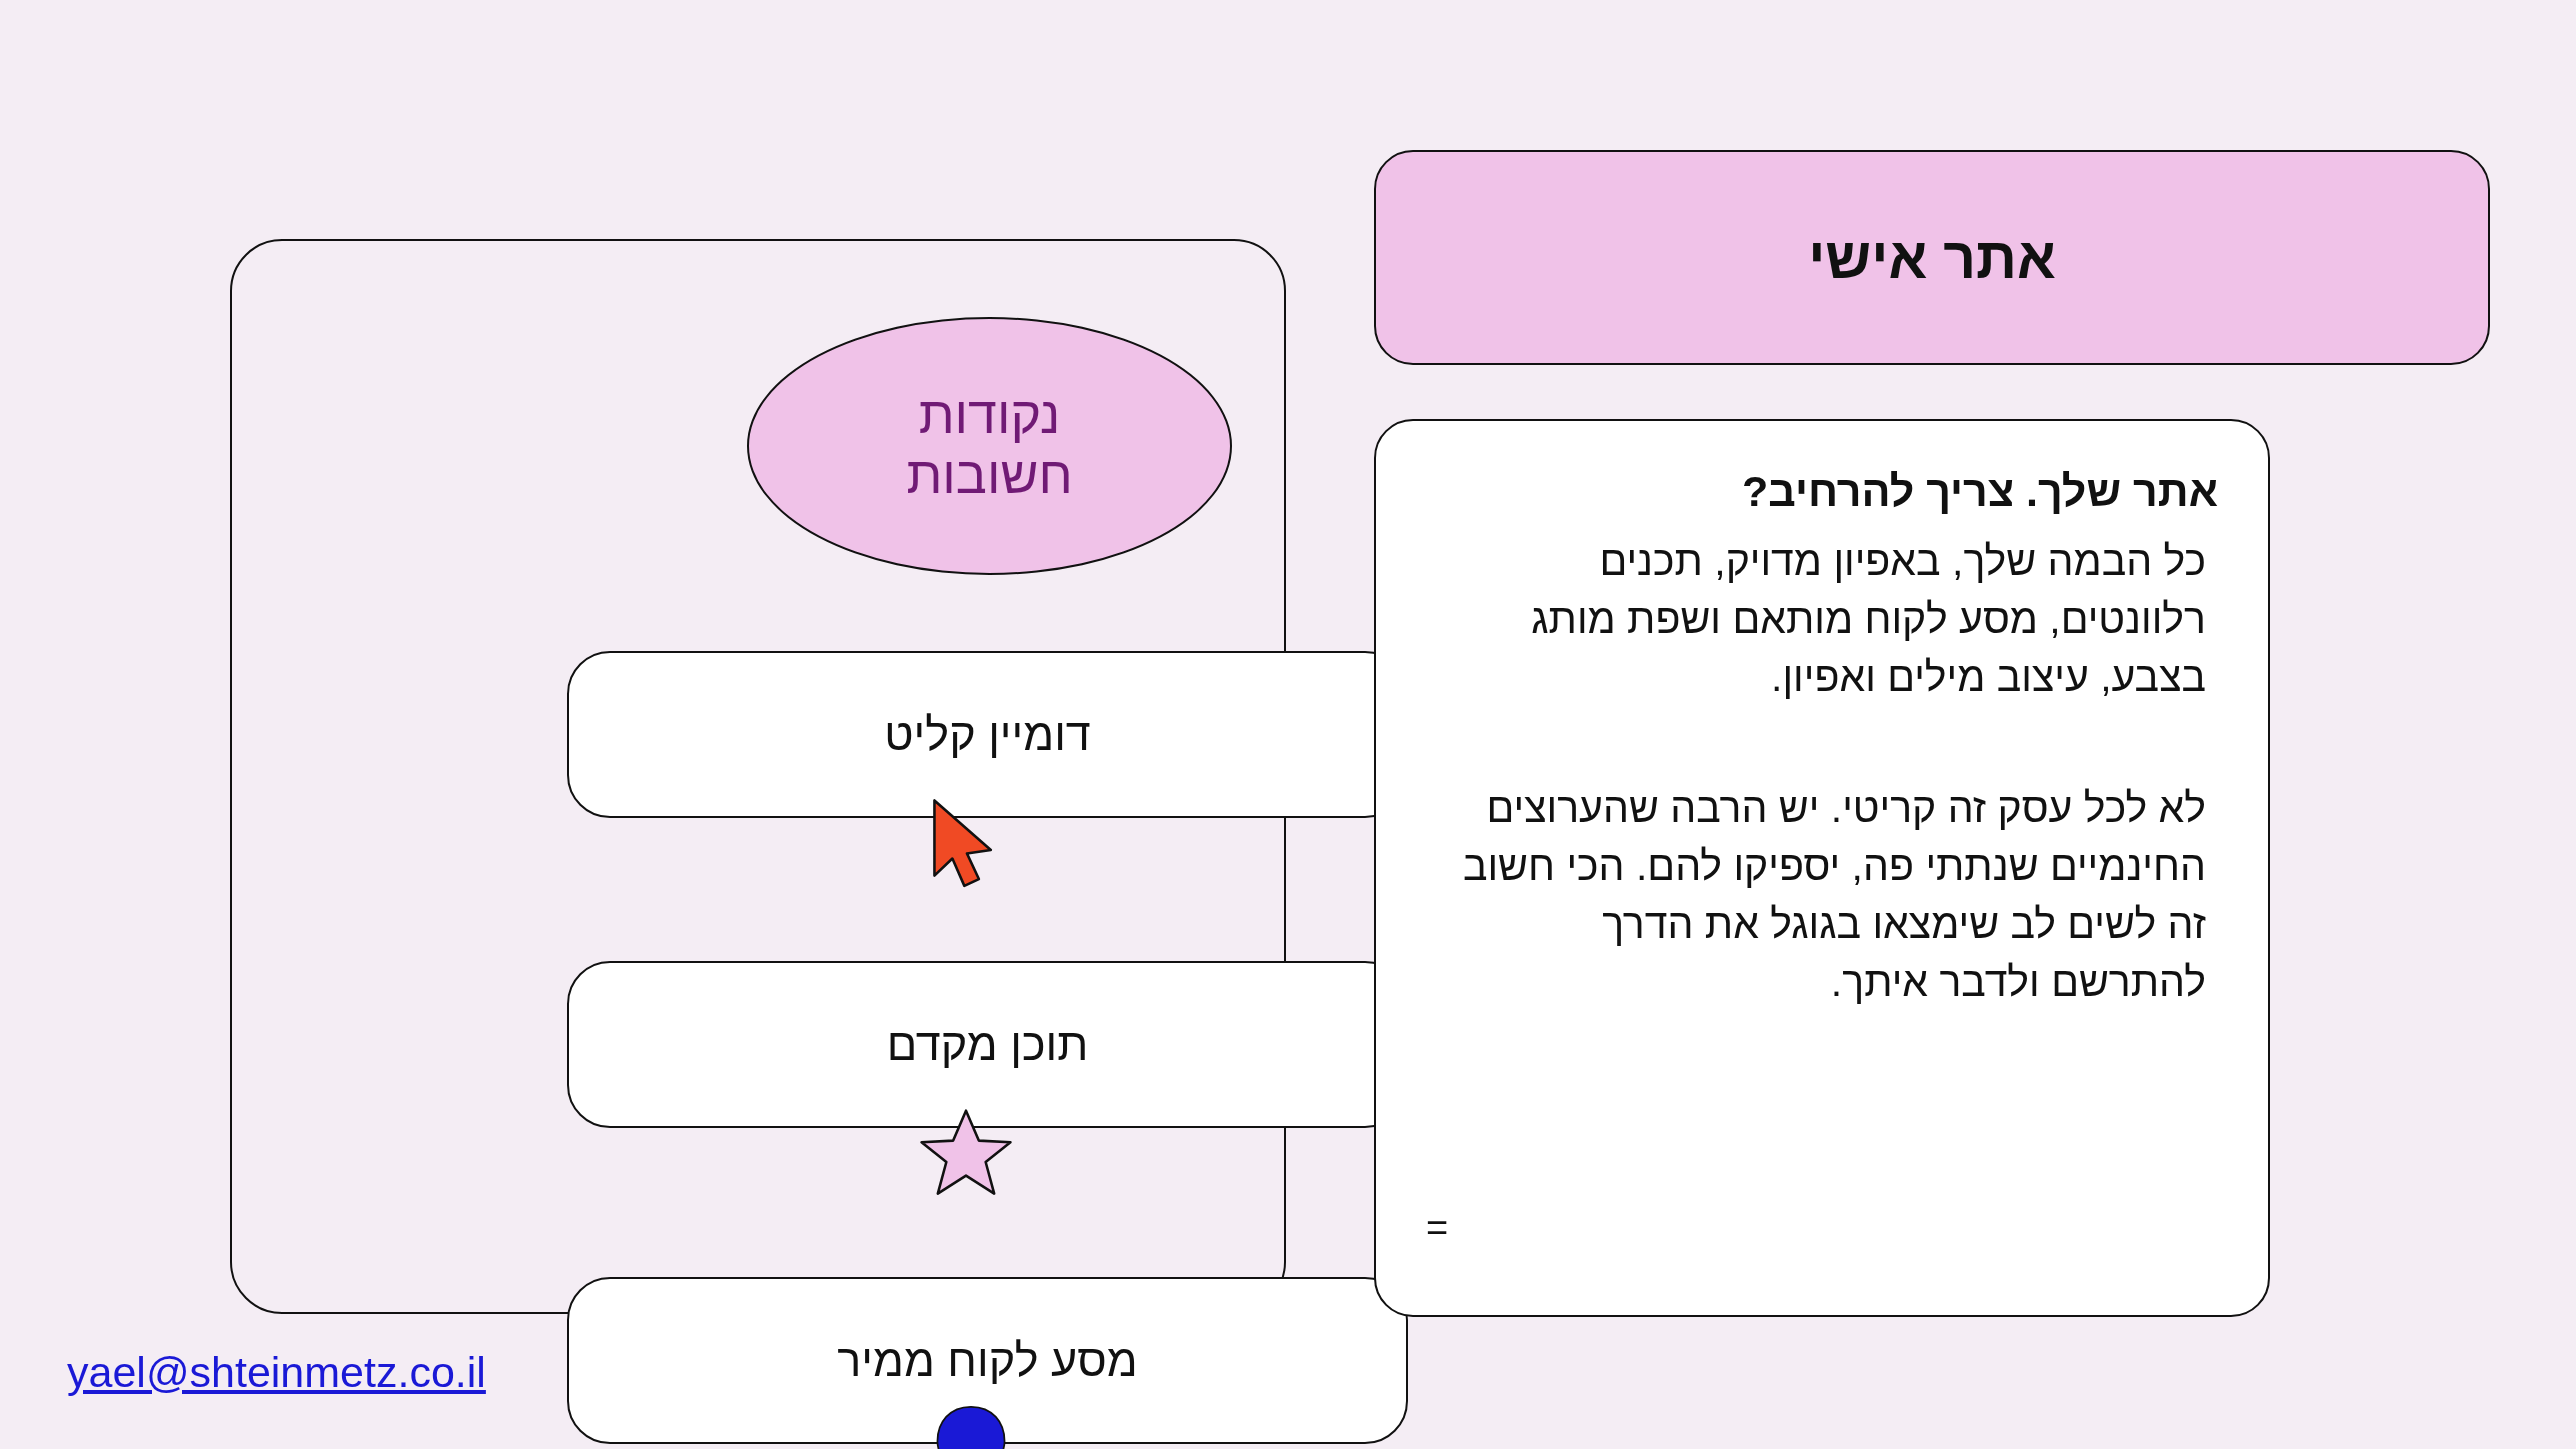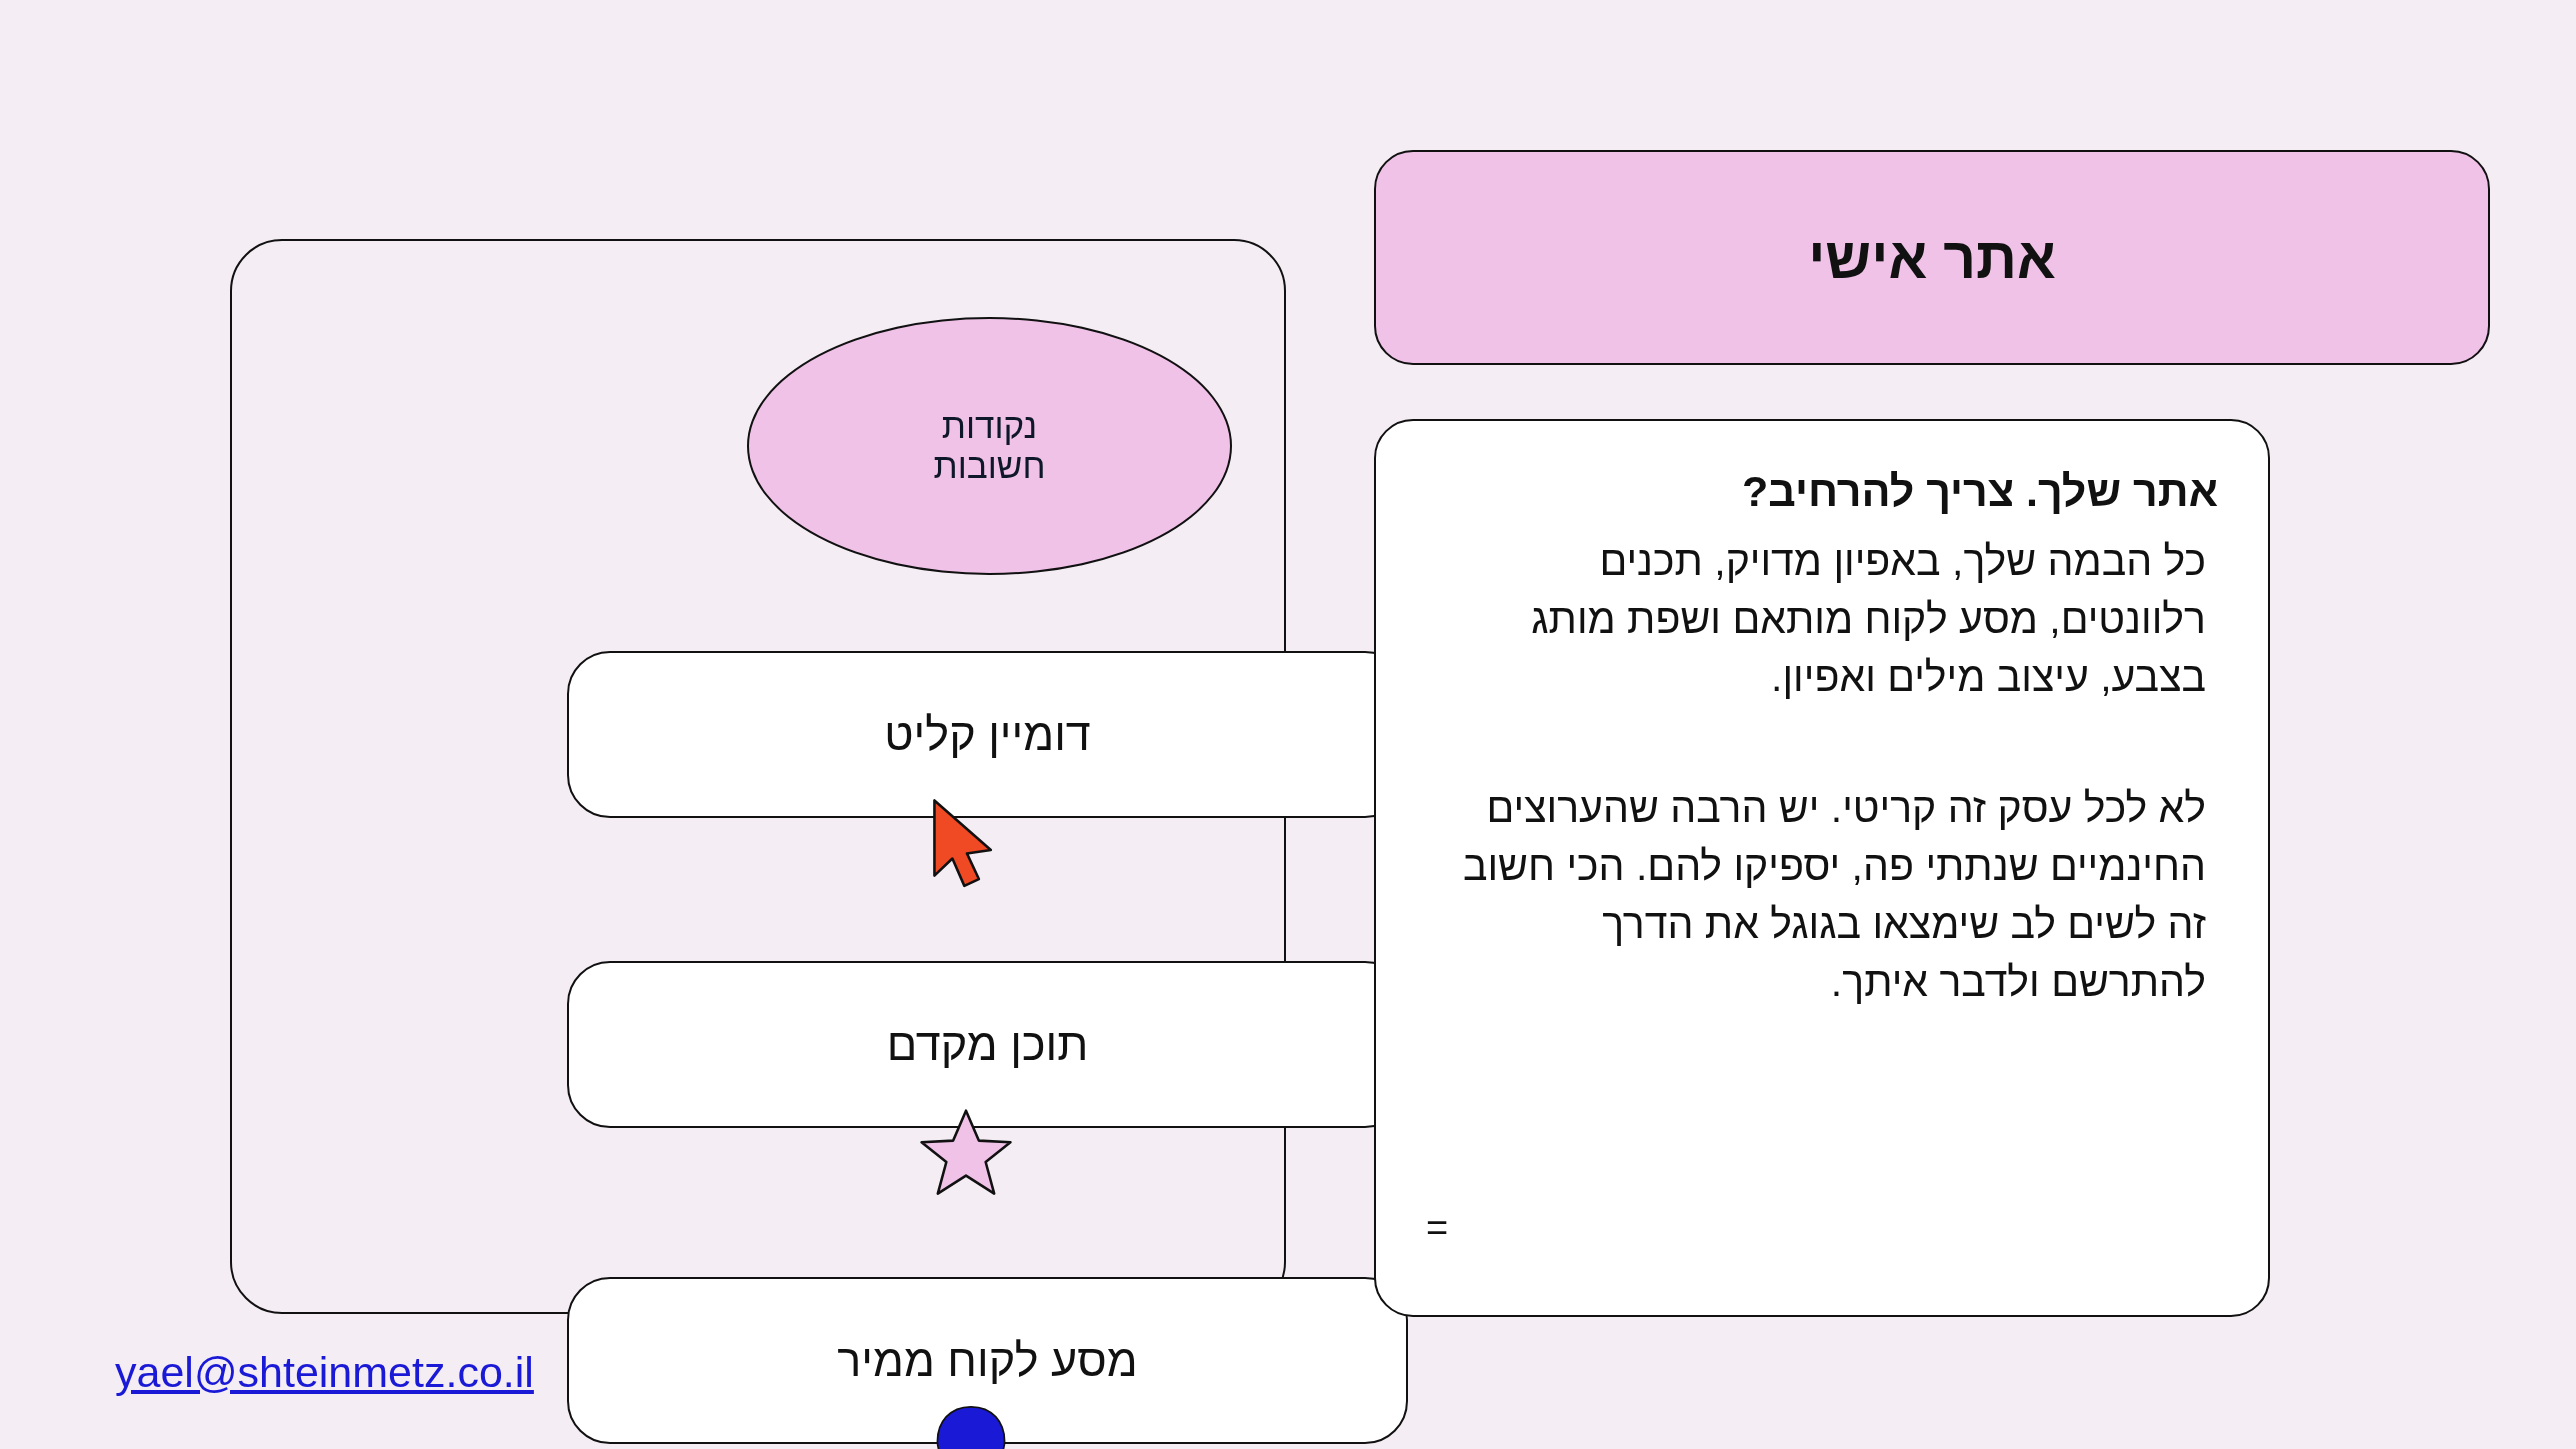--- a/index.html
+++ b/index.html
@@ -40,23 +40,23 @@
     background: #f0c2e8;
     border: 2.6px solid #111111;
     border-radius: 50%;
     display: flex;
     align-items: center;
     justify-content: center;
     text-align: center;
     z-index: 5;
   }
   .ellipse-badge .txt {
-    font-size: 35px;
+    font-size: 52px;
     line-height: 1.15;
-    color: #0f172a;
+    color: #701a75;
     direction: rtl;
     white-space: pre-line;
     font-weight: 400;
   }
 
   .item-card {
     position: absolute;
     left: 335px;
     width: 841px;
     height: 167px;
@@ -144,21 +144,20 @@
   
   .footer-email {
     position: absolute;
     left: 67px;
     top: 1348px;
     font-size: 43px;
     color: #1a19d6;
     text-decoration: underline;
     direction: ltr;
     cursor: pointer;
-    margin-left: 48px;
   }
 </style>
 </head>
 <body>
 
 <div class="slide">
 
   <div class="left-panel">
 
     <div class="ellipse-badge">

